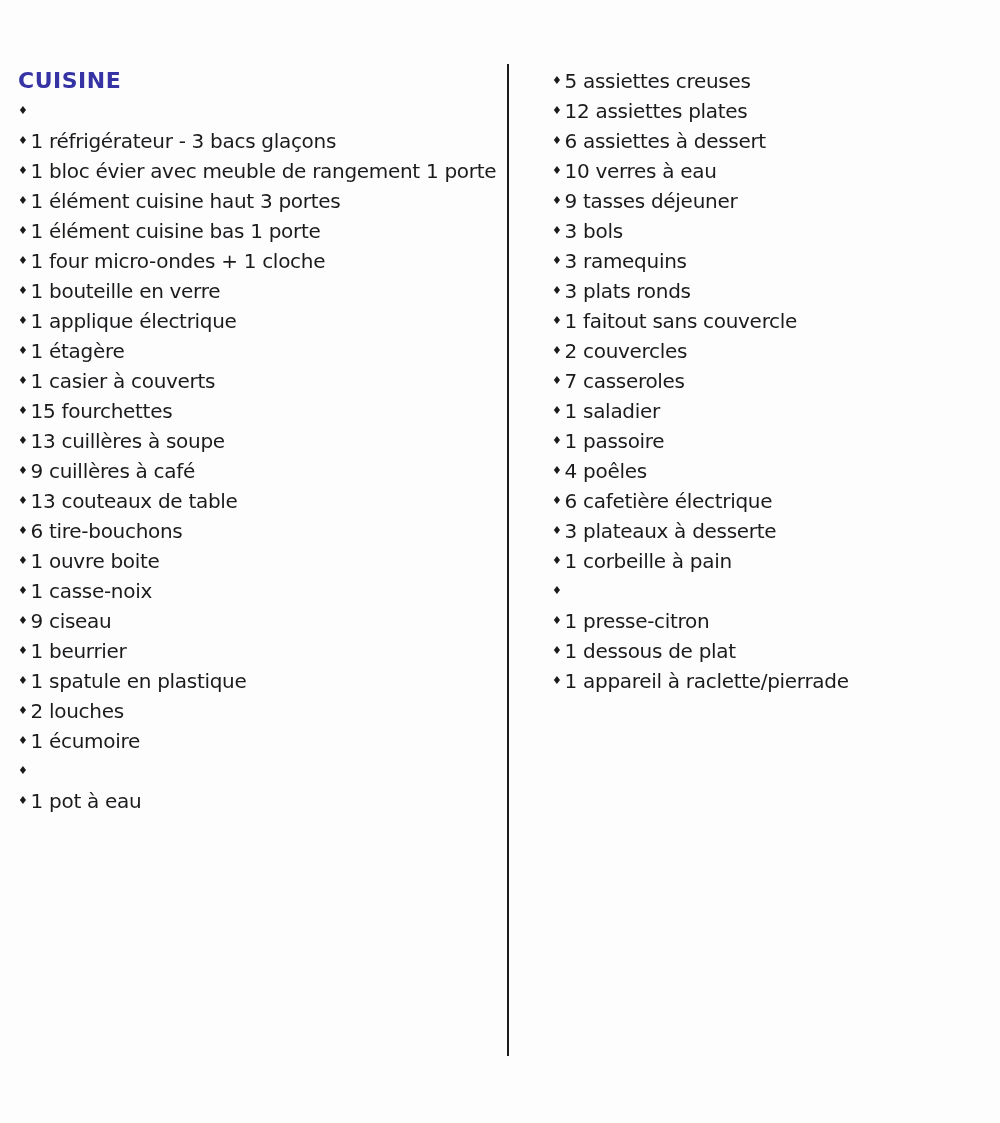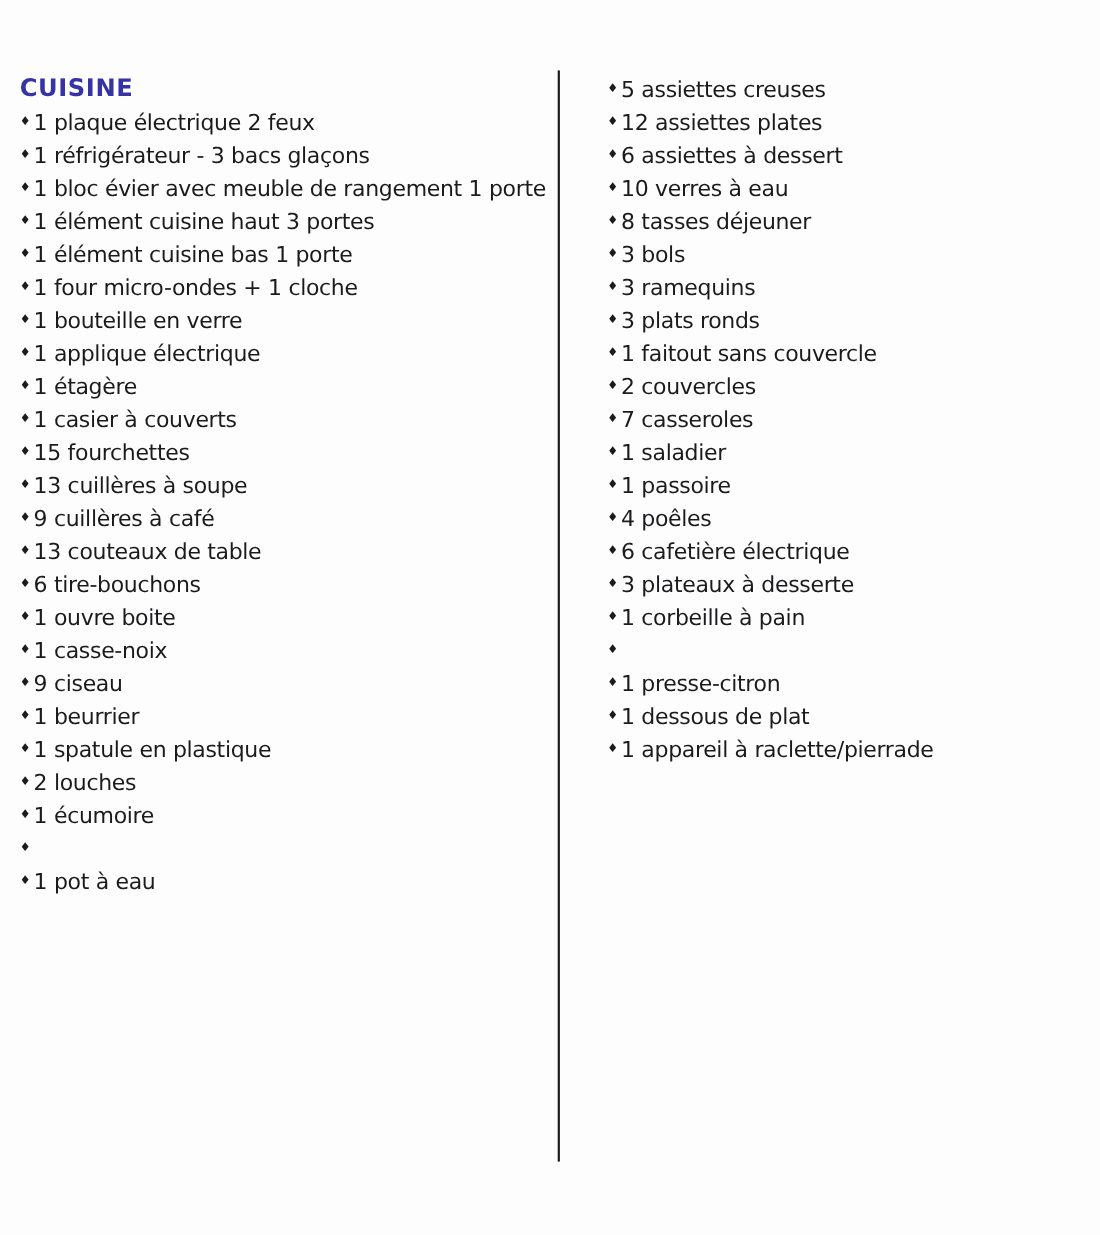--- a/index.html
+++ b/index.html
@@ -68,21 +68,20 @@
 </head>
 <body style="background: rgb(253, 253, 254); color: rgb(27, 27, 29);">
 
 <div class="page">
 
   <div class="column column-left">
     <div class="section-title" style="color: rgb(54, 51, 164);">CUISINE</div>
     <ul class="inventory">
         <li>
           <span class="bullet">♦</span>
-          <span>1 plaque électrique 2 feux</span>
         </li>
         <li>
           <span class="bullet">♦</span>
           <span>1 réfrigérateur - 3 bacs glaçons</span>
         </li>
         <li>
           <span class="bullet">♦</span>
           <span>1 bloc évier avec meuble de rangement 1 porte</span>
         </li>
         <li>
@@ -186,21 +185,21 @@
         <li>
           <span class="bullet">♦</span>
           <span>6 assiettes à dessert</span>
         </li>
         <li>
           <span class="bullet">♦</span>
           <span>10 verres à eau</span>
         </li>
         <li>
           <span class="bullet">♦</span>
-          <span>8 tasses déjeuner</span>
+          <span>9 tasses déjeuner</span>
         </li>
         <li>
           <span class="bullet">♦</span>
           <span>3 bols</span>
         </li>
         <li>
           <span class="bullet">♦</span>
           <span>3 ramequins</span>
         </li>
         <li>

